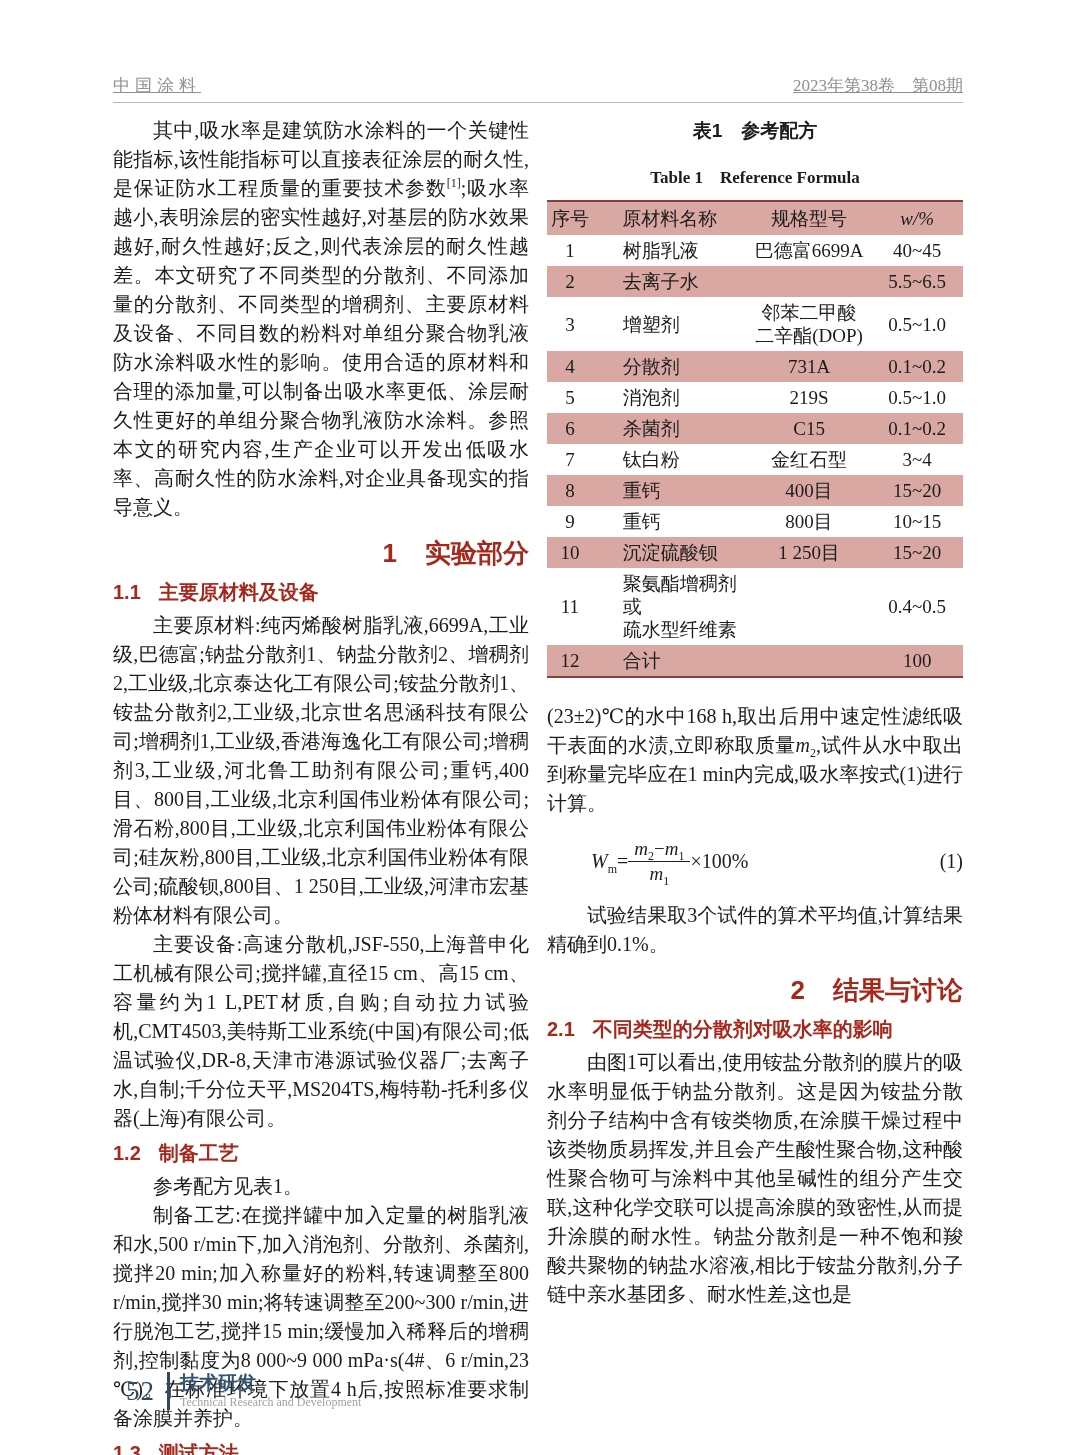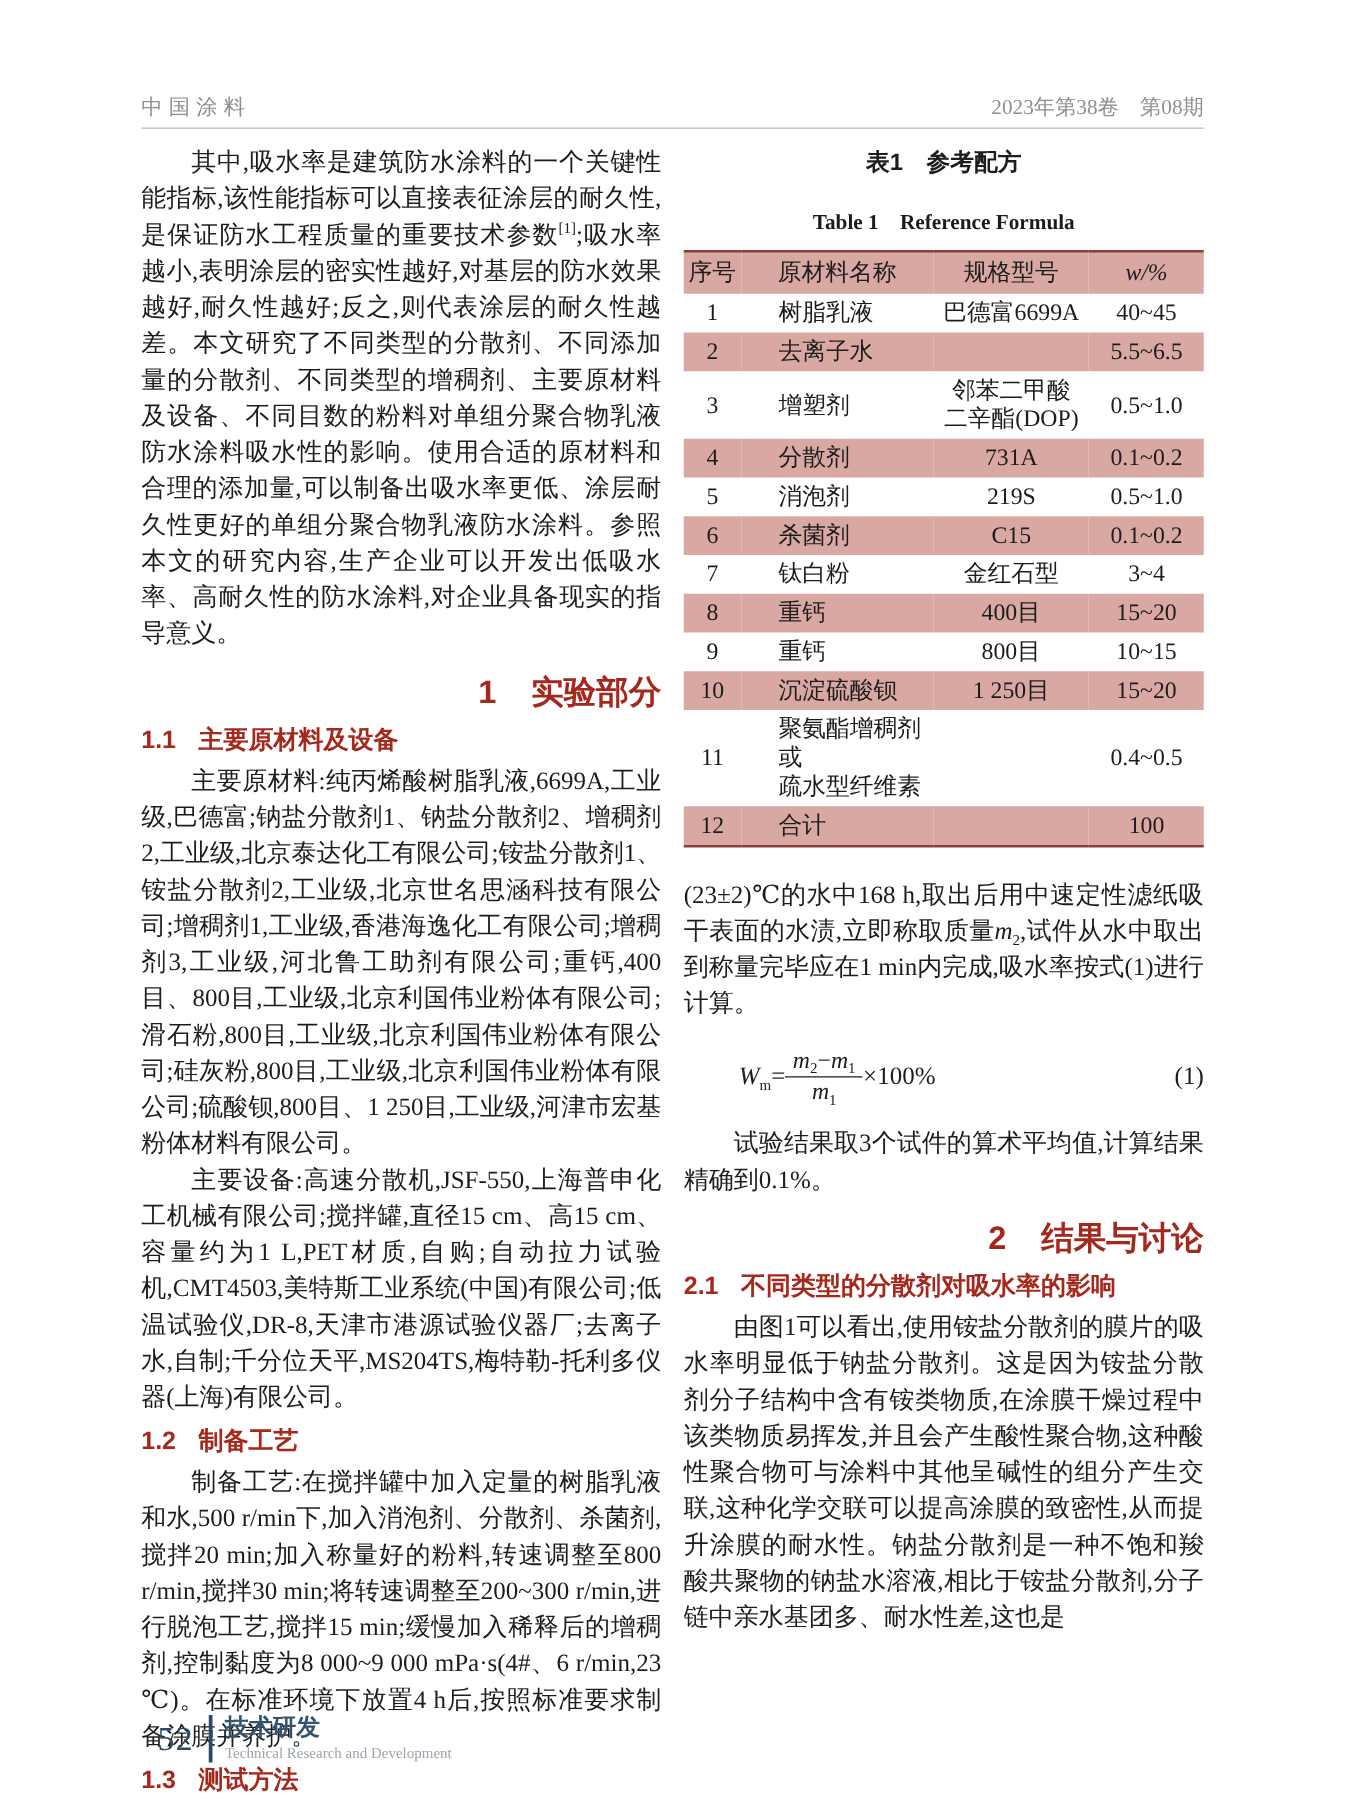--- a/index.html
+++ b/index.html
@@ -21,20 +21,21 @@
     overflow:hidden;
   }
   
   .page-header{
     position:absolute;top:74px;left:113px;right:117px;
     display:flex;justify-content:space-between;align-items:flex-end;
     border-bottom:1.5px solid #b9b9b9;
     padding-bottom:5px;
     color:var(--header-gray);
     font-size:17px;
+    text-decoration:underline;
   }
   .journal-name{letter-spacing:5px;}
   
   .columns{
     position:absolute;top:116px;left:113px;right:117px;
     display:flex;gap:18px;
   }
   .col{width:416px;font-size:20px;line-height:29px;text-align:justify;}
   .col p{text-align:justify;}
   .indent{text-indent:2em;}
@@ -131,20 +132,21 @@
       <h2 class="sec-h1"><span class="sec-num">1</span><span>实验部分</span></h2>
 
       <h3 class="sec-h2"><span class="sec-num">1.1</span><span>主要原材料及设备</span></h3>
 
       <p class="indent">主要原材料:纯丙烯酸树脂乳液,6699A,工业级,巴德富;钠盐分散剂1、钠盐分散剂2、增稠剂2,工业级,北京泰达化工有限公司;铵盐分散剂1、铵盐分散剂2,工业级,北京世名思涵科技有限公司;增稠剂1,工业级,香港海逸化工有限公司;增稠剂3,工业级,河北鲁工助剂有限公司;重钙,400目、800目,工业级,北京利国伟业粉体有限公司;滑石粉,800目,工业级,北京利国伟业粉体有限公司;硅灰粉,800目,工业级,北京利国伟业粉体有限公司;硫酸钡,800目、1 250目,工业级,河津市宏基粉体材料有限公司。</p>
 
       <p class="indent">主要设备:高速分散机,JSF-550,上海普申化工机械有限公司;搅拌罐,直径15 cm、高15 cm、容量约为1 L,PET材质,自购;自动拉力试验机,CMT4503,美特斯工业系统(中国)有限公司;低温试验仪,DR-8,天津市港源试验仪器厂;去离子水,自制;千分位天平,MS204TS,梅特勒-托利多仪器(上海)有限公司。</p>
 
       <h3 class="sec-h2"><span class="sec-num">1.2</span><span>制备工艺</span></h3>
 
+      <p class="indent">参考配方见表1。</p>
 
       <p class="indent">制备工艺:在搅拌罐中加入定量的树脂乳液和水,500 r/min下,加入消泡剂、分散剂、杀菌剂,搅拌20 min;加入称量好的粉料,转速调整至800 r/min,搅拌30 min;将转速调整至200~300 r/min,进行脱泡工艺,搅拌15 min;缓慢加入稀释后的增稠剂,控制黏度为8 000~9 000 mPa·s(4#、6 r/min,23 ℃)。在标准环境下放置4 h后,按照标准要求制备涂膜并养护。</p>
 
       <h3 class="sec-h2"><span class="sec-num">1.3</span><span>测试方法</span></h3>
 
     </div>
 
     <div class="col">
 
       <div class="table-block">

